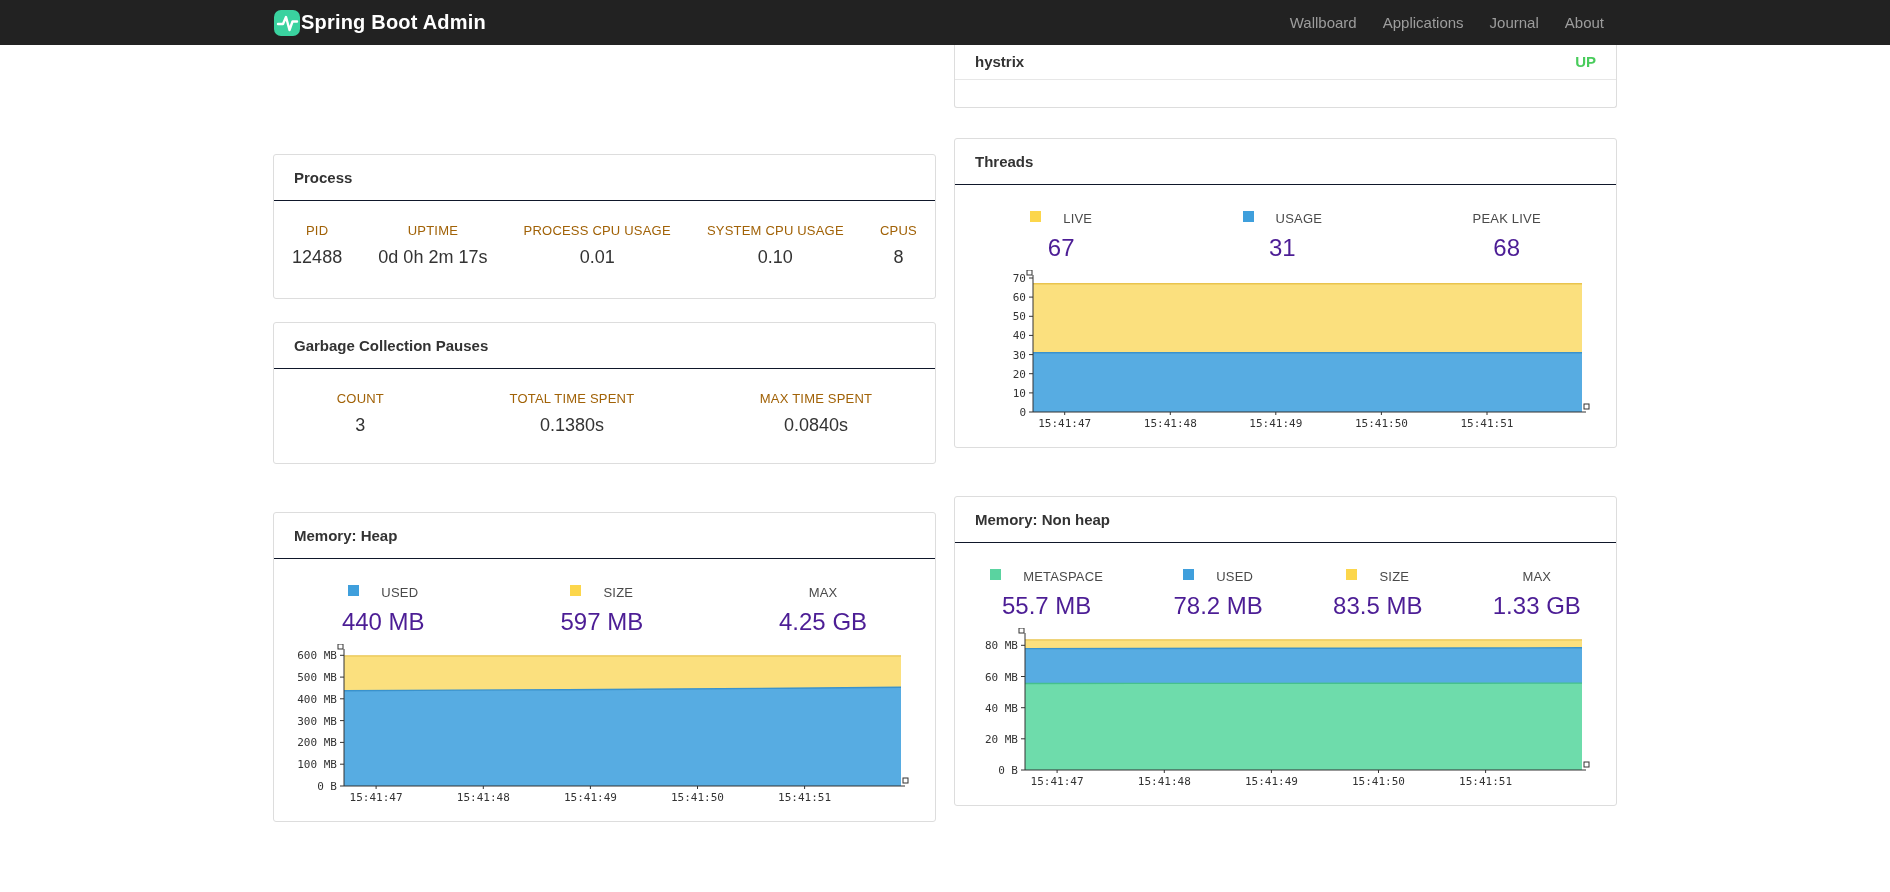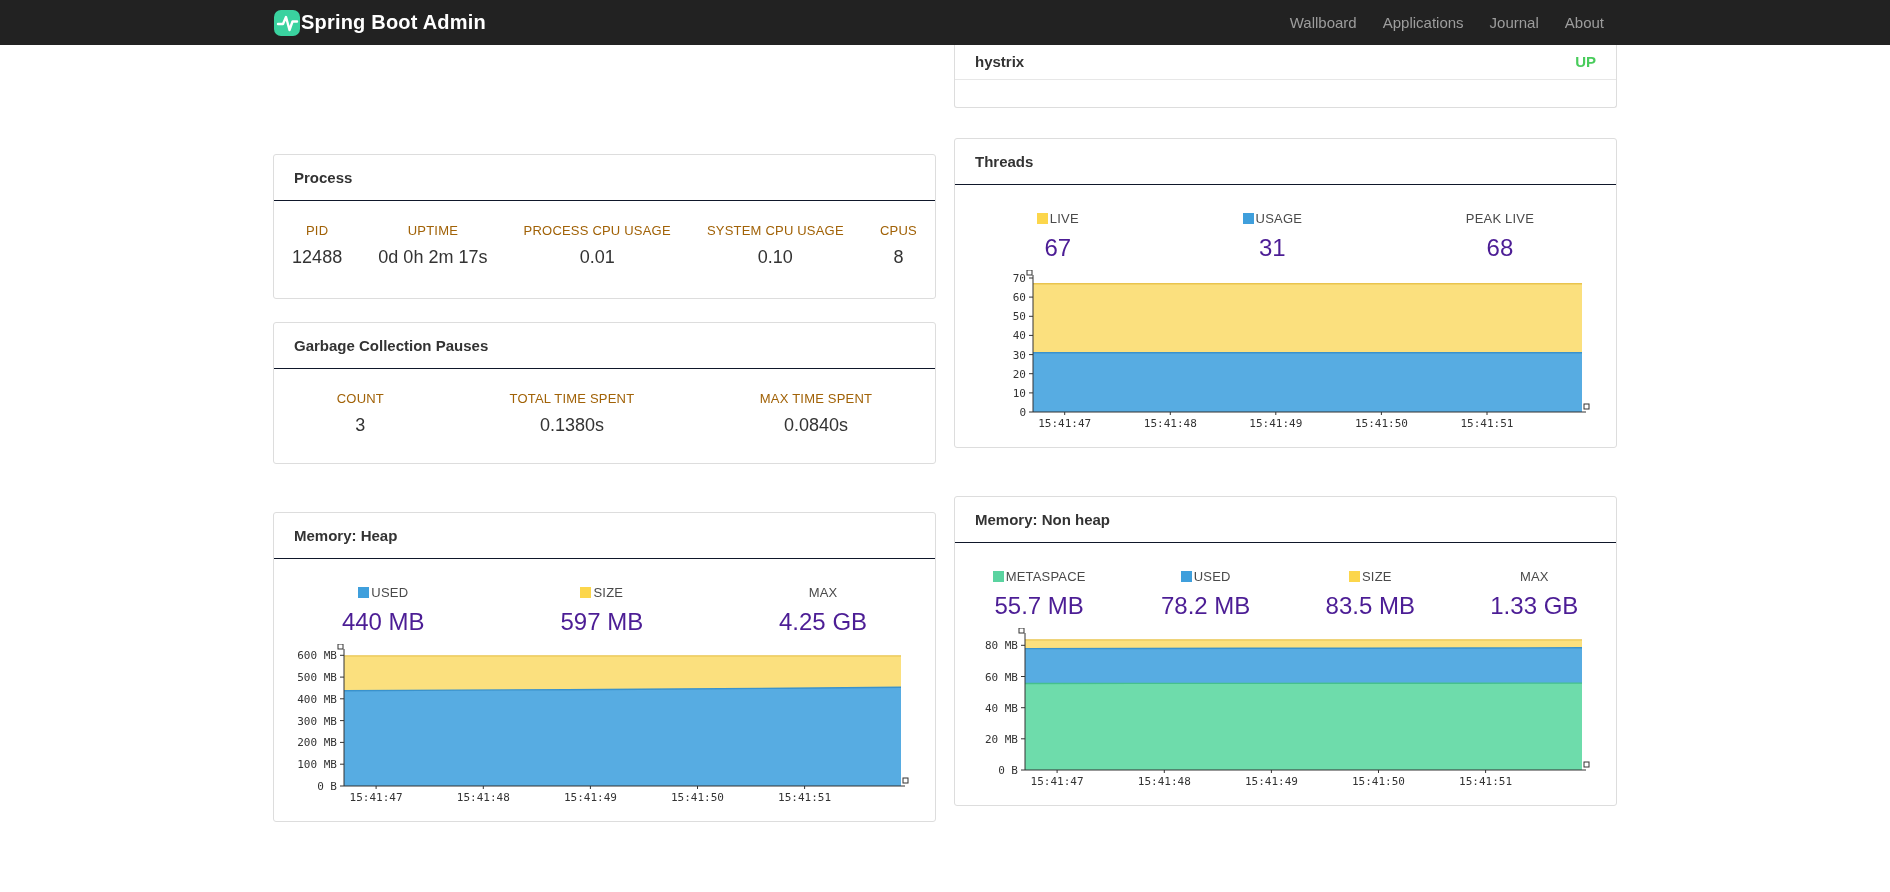--- a/index.html
+++ b/index.html
@@ -30,21 +30,21 @@
   .h-gc{height:142px;margin-top:23px}
   .h-chart{height:310px}
   .mt-46{margin-top:30px}
   .mt-48{margin-top:48px}
 
   .metrics{display:flex;justify-content:space-around;text-align:center;padding-top:22px}
   .metric-label{font-size:13px;color:#a16207;letter-spacing:.2px;white-space:nowrap}
   .metric-value{font-size:18px;margin-top:9px;color:#333;white-space:nowrap}
 
   .legend{display:flex;justify-content:space-around;text-align:center;padding-top:26px}
-  .legend-top{display:flex;align-items:center;justify-content:center;gap:2px}
+  .legend-top{display:flex;align-items:flex-start;justify-content:center;gap:22px}
   .swatch{width:11px;height:11px;display:inline-block}
   .legend-label{font-size:13px;color:#4a4a4a;letter-spacing:.2px;white-space:nowrap}
   .legend-value{font-size:24px;margin-top:8px;color:#4c1d95}
 
   .chart{height:162px;margin:8px 24px 0 14px}
 </style>
 </head>
 <body>
 
 <nav class="navbar">

